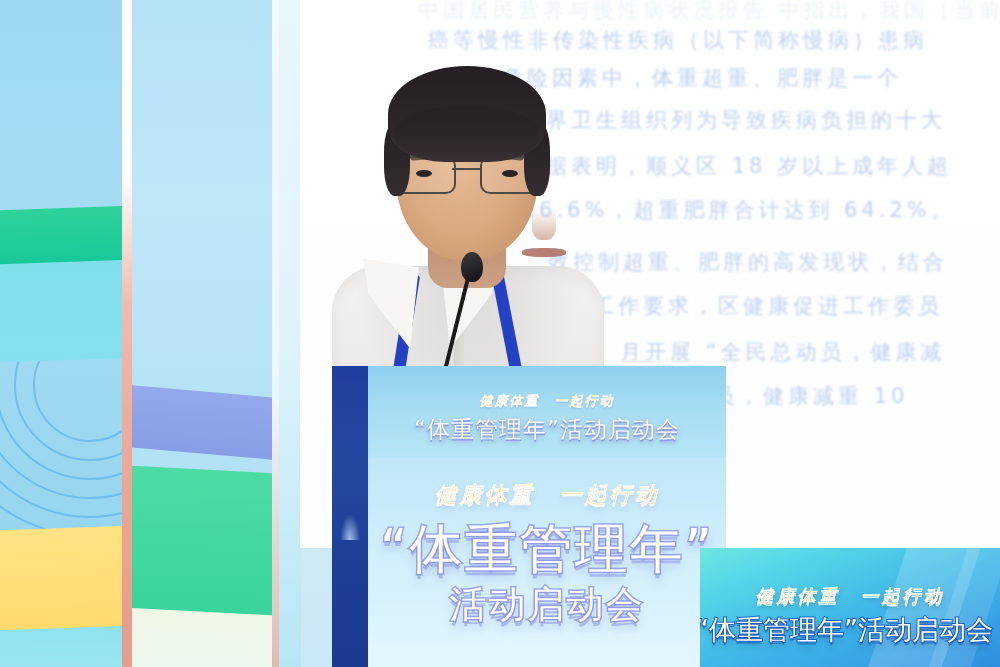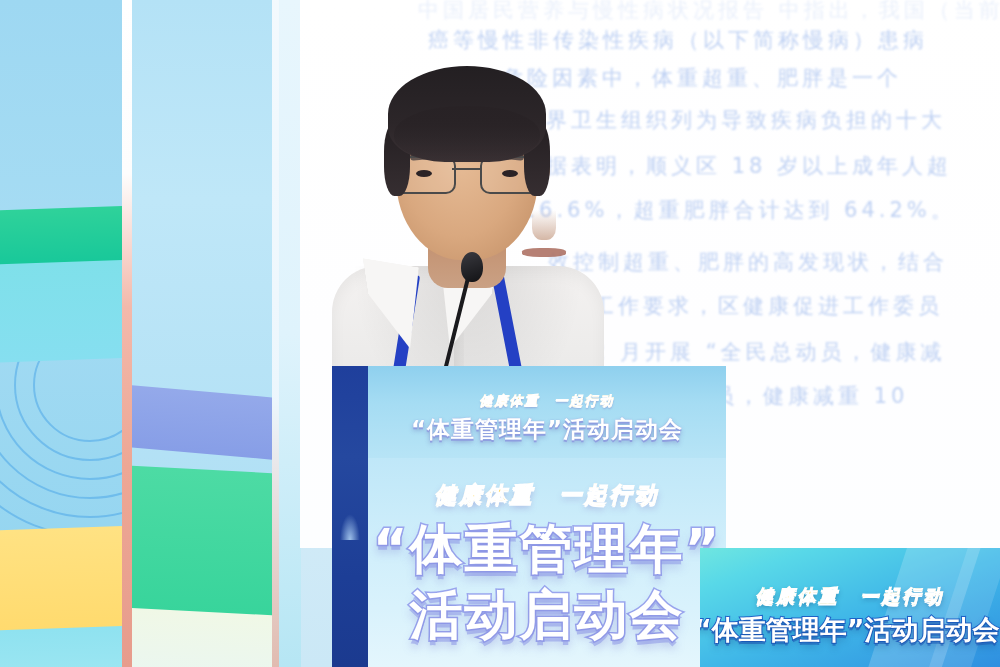--- a/index.html
+++ b/index.html
@@ -111,34 +111,34 @@
   .podium-side{position:absolute;left:0;top:0;width:36px;height:301px;
     background:linear-gradient(180deg,#1f3f9c 0%,#25489f 30%,#1d3e96 70%,#1b3a8f 100%);}
   .podium-side .glow{position:absolute;left:8px;top:148px;width:20px;height:26px;
     background:radial-gradient(ellipse at 50% 100%,rgba(190,225,255,.8),rgba(190,225,255,0) 70%);}
   .podium-top{position:absolute;left:36px;top:0;width:358px;height:92px;
     background:linear-gradient(180deg,#8fd0ee 0%,#a5dcf3 40%,#b7e4f6 100%);}
   .podium-face{position:absolute;left:36px;top:92px;width:358px;height:209px;
     background:linear-gradient(180deg,#bfe7f8 0%,#cfeefb 40%,#d9f2fc 72%,#e4f6fd 100%);}
 
   
-  .cn{font-family:"DejaVu Sans","Liberation Sans",sans-serif;font-weight:bold;white-space:nowrap;}
+  .cn{font-family:"DejaVu Sans","Liberation Sans",sans-serif;font-weight:normal;white-space:nowrap;}
   .top-sub{position:absolute;left:0;width:100%;top:26px;text-align:center;font-size:13px;letter-spacing:2px;
     color:#ffd34d;-webkit-text-stroke:0.6px #ffffff;
     text-shadow:0 1px 0 #fff,0 2px 2px rgba(110,90,180,.45);font-style:italic;}
   .top-main{position:absolute;left:0;width:100%;top:48px;text-align:center;font-size:23px;letter-spacing:1px;
     color:#ffffff;text-shadow:0 0 1px #8f9fe0,0 2px 0 #8f9fe0,0 3px 5px rgba(80,70,160,.45);}
 
   .big-sub{position:absolute;left:0;width:100%;top:22px;text-align:center;font-size:22px;letter-spacing:3px;
     color:#ffd24a;-webkit-text-stroke:1px #ffffff;font-style:italic;
     text-shadow:0 2px 0 #ffffff,0 4px 6px rgba(120,100,190,.40);}
   .big-l1{position:absolute;left:0;width:100%;top:56px;text-align:center;font-size:53px;letter-spacing:2px;
     color:#ffffff;-webkit-text-stroke:3px #9aa6ee;paint-order:stroke fill;
     text-shadow:0 5px 0 rgba(140,150,230,.55),0 8px 10px rgba(110,110,200,.35);}
-  .big-l2{position:absolute;left:0;width:100%;top:122px;text-align:center;font-size:53px;letter-spacing:2px;
+  .big-l2{position:absolute;left:0;width:100%;top:122px;text-align:center;font-size:37px;letter-spacing:2px;
     color:#ffffff;-webkit-text-stroke:3px #9aa6ee;paint-order:stroke fill;
     text-shadow:0 5px 0 rgba(140,150,230,.55),0 8px 10px rgba(110,110,200,.35);}
 
   
   .banner{position:absolute;left:700px;top:548px;width:300px;height:119px;overflow:hidden;
     background:linear-gradient(160deg,#6fe6e0 0%,#58d8e8 18%,#3fb6e8 55%,#2f8fe0 100%);}
   .banner .ray{position:absolute;top:-30px;width:70px;height:200px;background:rgba(255,255,255,.18);
     transform:rotate(18deg);}
   .banner .ray.r1{left:186px;} .banner .ray.r2{left:246px;width:40px;opacity:.7;}
   .ban-sub{position:absolute;left:0;width:100%;top:36px;text-align:center;font-size:18px;letter-spacing:3px;

